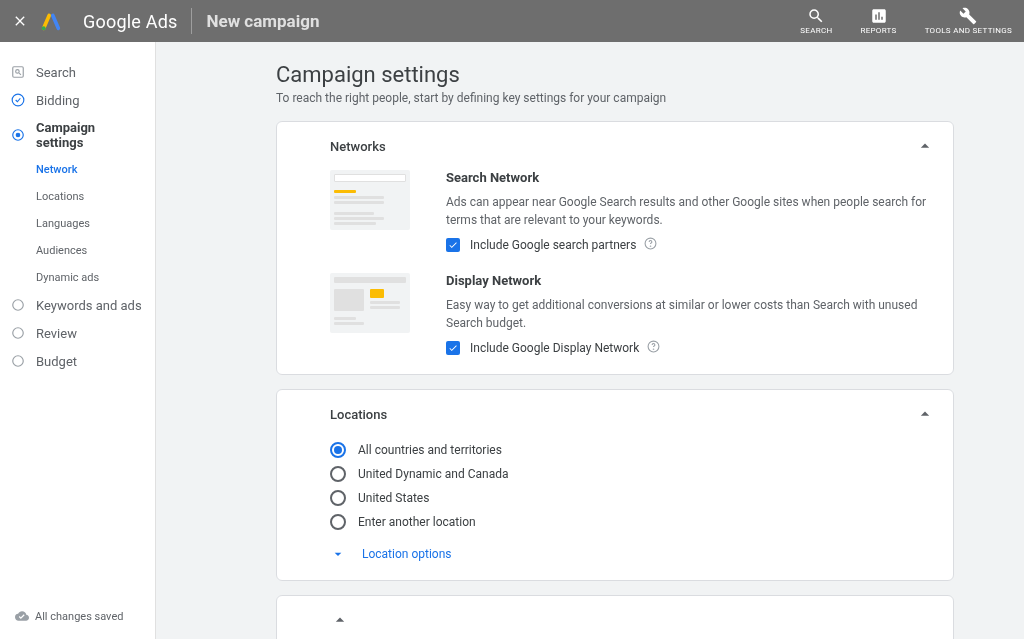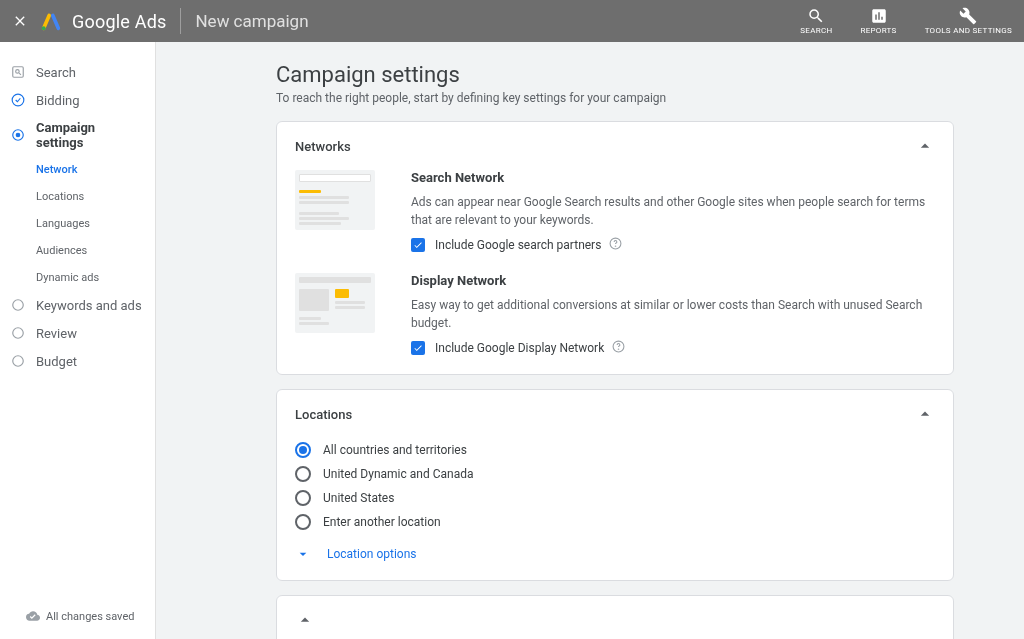--- a/index.html
+++ b/index.html
@@ -2,43 +2,43 @@
 <html><head>
 <meta charset="utf-8">
 <style>
   * { box-sizing: border-box; margin: 0; padding: 0; }
   body { font-family: Roboto, Arial, sans-serif; font-size: 13px; color: #3c4043; background: #f1f3f4; width: 1024px; height: 639px; overflow: hidden; }
   
   
   .header { height: 42px; background: #6e6e6e; display: flex; align-items: center; color: #fff; padding: 0 8px; }
   .close-x { width: 24px; display: flex; align-items: center; justify-content: center; font-size: 18px; cursor: pointer; }
   .logo { margin-left: 8px; display: flex; align-items: center; }
-  .brand { margin-left: 10px; font-size: 18px; font-weight: 400; letter-spacing: 0.2px; }
+  .brand { margin-left: 21px; font-size: 18px; font-weight: 400; letter-spacing: 0.2px; }
   .divider-v { width: 1px; height: 26px; background: #9e9e9e; margin: 0 14px; }
-  .page-title { font-size: 17px; font-weight: 400; color: #e0e0e0; }
+  .page-title { font-size: 17px; font-weight: 700; color: #e0e0e0; }
   .header-right { margin-left: auto; display: flex; gap: 20px; }
   .header-tool { display: flex; flex-direction: column; align-items: center; cursor: pointer; padding: 0 4px; }
   .header-tool-label { font-size: 8px; letter-spacing: 0.3px; margin-top: 2px; text-align: center; line-height: 1.1; }
   
   
   .sidebar { width: 156px; background: #fff; height: calc(639px - 42px); float: left; padding-top: 16px; position: relative; border-right: 1px solid #e0e0e0; }
   .step { display: flex; align-items: center; padding: 6px 10px; font-size: 13px; color: #5f6368; cursor: pointer; }
   .step.completed { color: #5f6368; }
   .step.active { font-weight: 700; color: #3c4043; }
   .step-icon { width: 16px; height: 16px; margin-right: 10px; display: flex; align-items: center; justify-content: center; flex-shrink: 0; }
   .sub-step { padding: 7px 10px 7px 36px; font-size: 11px; color: #5f6368; cursor: pointer; }
   .sub-step.active { color: #1a73e8; font-weight: 500; }
-  .save-status { position: absolute; bottom: 16px; left: 26px; display: flex; align-items: center; font-size: 11px; color: #5f6368; }
+  .save-status { position: absolute; bottom: 16px; left: 15px; display: flex; align-items: center; font-size: 11px; color: #5f6368; }
   
   
   .main { margin-left: 156px; padding: 20px 70px 20px 120px; height: calc(639px - 42px); overflow-y: auto; }
   .main-title { font-size: 22px; font-weight: 400; color: #3c4043; margin-bottom: 4px; }
   .main-sub { font-size: 12px; color: #5f6368; margin-bottom: 16px; }
   
-  .card { background: #fff; border: 1px solid #dadce0; border-radius: 6px; margin-bottom: 14px; }
+  .card { background: #fff; border: 1px solid #dadce0; border-radius: 6px; margin-bottom: 14px; padding-left: 35px; }
   .card-header { display: flex; align-items: center; justify-content: space-between; padding: 14px 18px; cursor: pointer; }
   .card-title { font-size: 13px; font-weight: 500; color: #3c4043; }
   .card-body { padding: 0 18px 18px 18px; }
   
   .network-row { display: flex; gap: 36px; margin-bottom: 20px; }
   .network-row:last-child { margin-bottom: 0; }
   .illus { width: 80px; height: 60px; background: #f1f3f4; position: relative; flex-shrink: 0; border-radius: 2px; }
   .network-info { flex: 1; }
   .network-title { font-size: 13px; font-weight: 700; color: #3c4043; margin-bottom: 8px; }
   .network-desc { font-size: 12px; color: #5f6368; line-height: 1.5; margin-bottom: 8px; }

